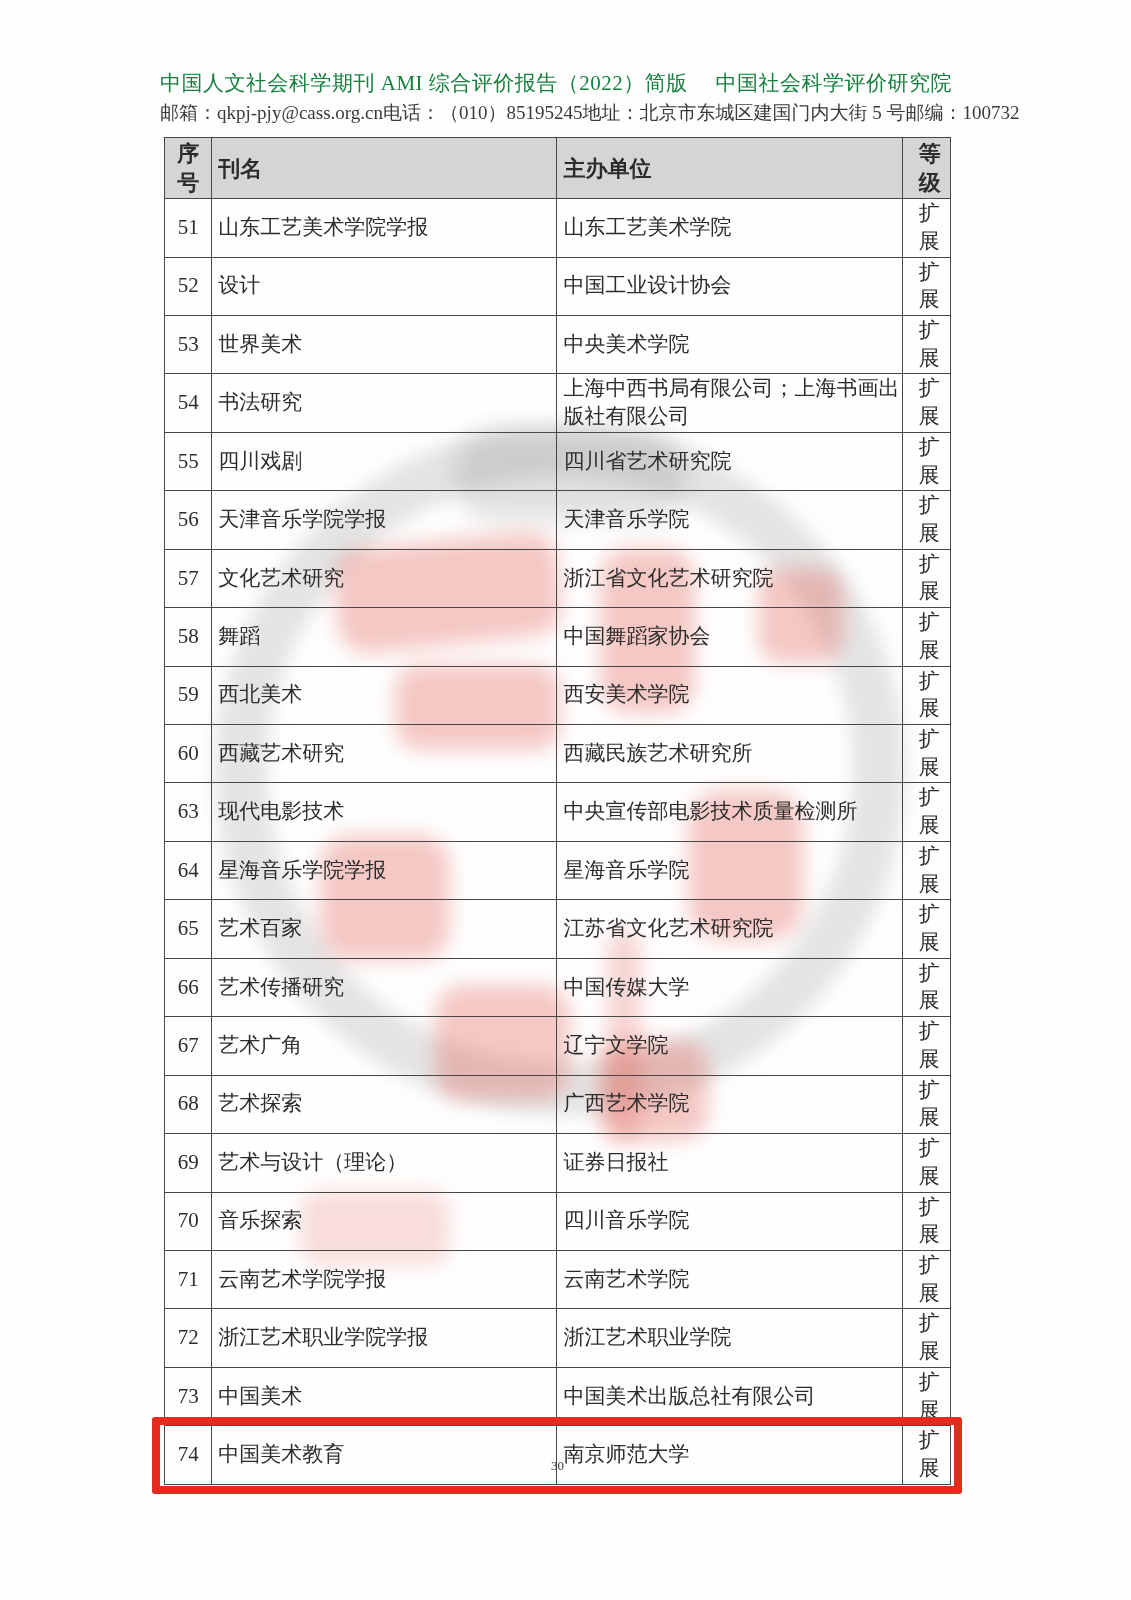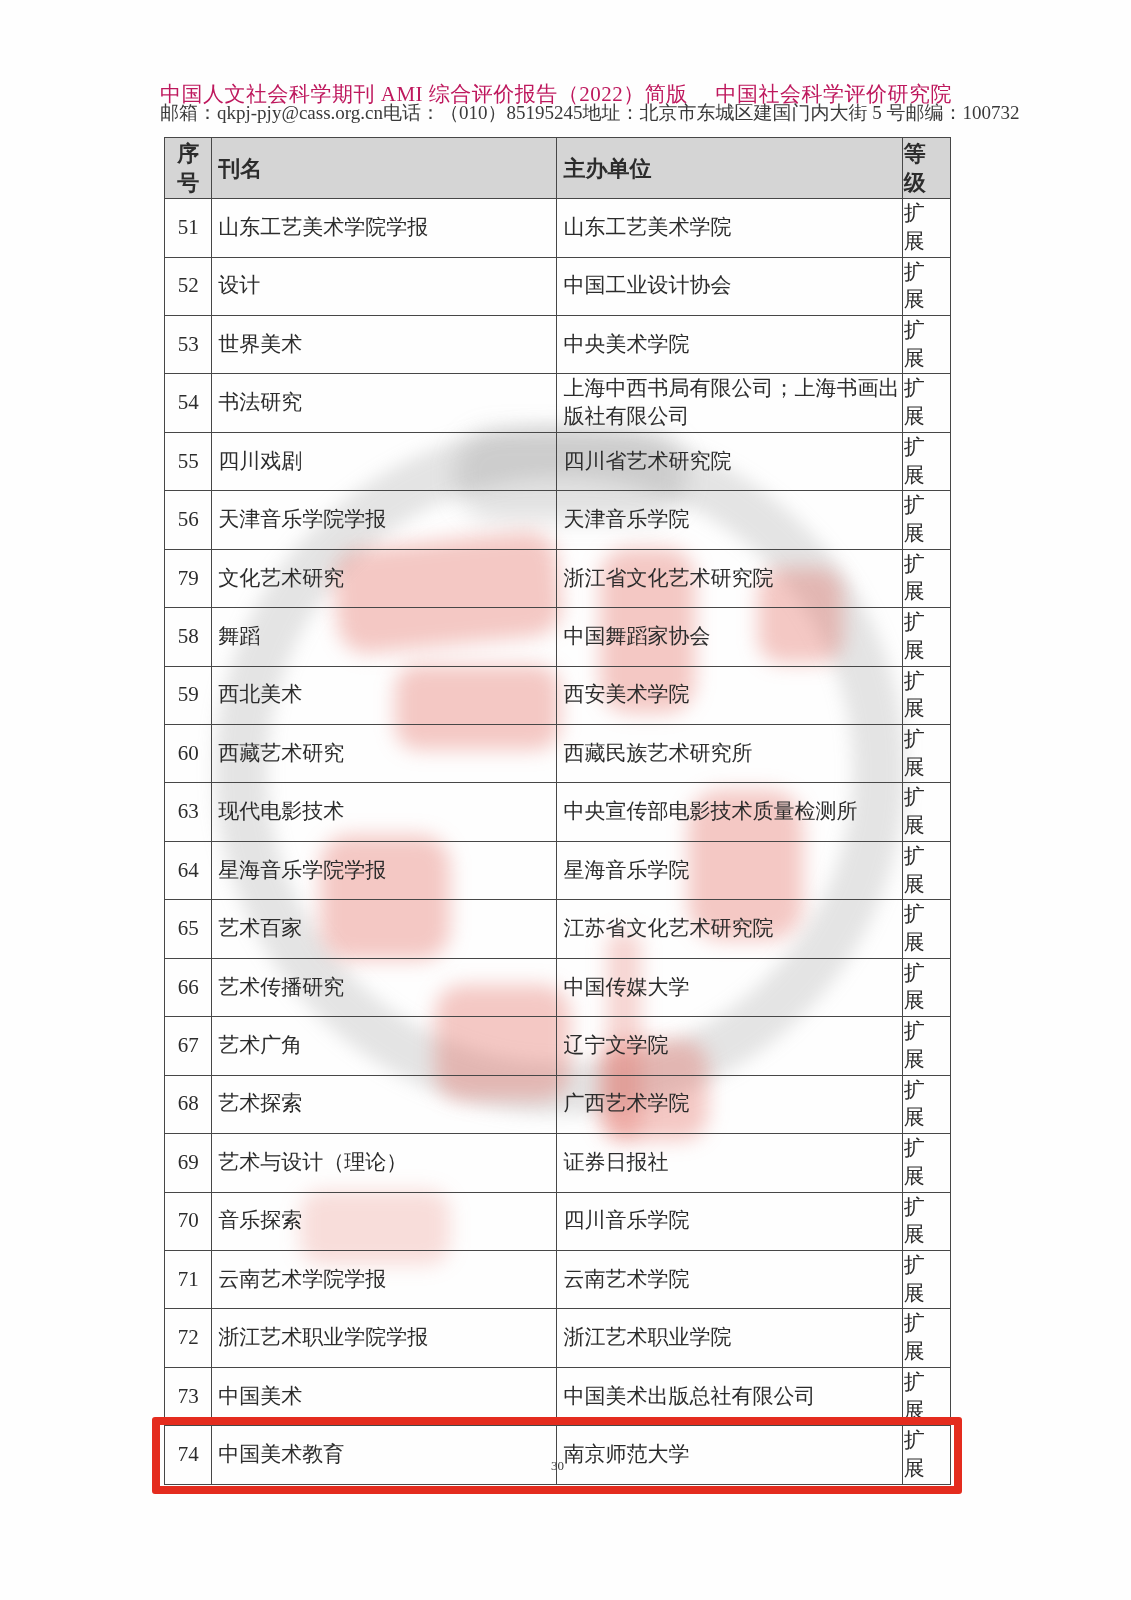--- a/index.html
+++ b/index.html
@@ -22,23 +22,23 @@
   .wm-d{left:435px;top:985px;width:135px;height:115px;border-radius:28px;}
   .wm-e{left:600px;top:548px;width:95px;height:165px;border-radius:30px;}
   .wm-f{left:688px;top:790px;width:115px;height:150px;border-radius:34px;}
   .wm-g{left:598px;top:1040px;width:110px;height:100px;border-radius:26px;}
   .wm-h{left:758px;top:568px;width:85px;height:95px;border-radius:24px;}
   .wm-i{left:607px;top:930px;width:34px;height:210px;border-radius:16px;background:rgba(224,88,76,0.25);}
   .wm-j{left:300px;top:1190px;width:150px;height:75px;border-radius:22px;background:rgba(224,88,76,0.20);}
   .wm-k{left:455px;top:430px;width:230px;height:90px;border-radius:40px;background:rgba(125,125,125,0.22);filter:blur(12px);}
   
   .title-row{
-    position:absolute;left:160px;top:80px;width:792px;z-index:2;
+    position:absolute;left:160px;top:69px;width:792px;z-index:2;
     display:flex;justify-content:space-between;align-items:flex-start;
-    font-size:21px;letter-spacing:0.5px;color:#be185d;
+    font-size:21px;letter-spacing:0.5px;color:#15803d;
   }
   .contact-row{
     position:absolute;left:160px;top:100px;width:792px;z-index:2;
     display:flex;justify-content:space-between;align-items:baseline;
     font-size:19px;color:#3a3a3a;white-space:nowrap;
   }
   
   table.journal-table{
     position:absolute;left:164px;top:137px;width:787px;z-index:2;
     border-collapse:collapse;table-layout:fixed;background:transparent;
@@ -50,21 +50,21 @@
   }
   .journal-table th{
     background:#d5d5d5;font-weight:bold;font-size:22px;height:28px;text-align:left;
   }
   .journal-table td{height:29.1px;background:transparent;}
   .col-no{width:47px;}
   .col-journal{width:343px;margin-top:47px;}
   .col-organizer{width:343px;margin-left:31px;}
   .col-grade{width:48px;}
   th.col-no,td.col-no{text-align:center;padding:1px 12px;}
-  th.col-grade,td.col-grade{letter-spacing:3px;padding-left:1px;}
+  th.col-grade,td.col-grade{letter-spacing:3px;padding-left:16px;}
   
   .highlight-box{
     position:absolute;z-index:5;border:8px solid #e42c1e;border-radius:3px;
     background:transparent;box-sizing:border-box;pointer-events:none;
   }
   
   .page-number{
     position:absolute;left:164px;top:1458px;width:787px;z-index:2;
     text-align:center;font-size:13px;color:#3a3a3a;
   }
@@ -146,21 +146,21 @@
           <td class="col-organizer">四川省艺术研究院</td>
           <td class="col-grade">扩展</td>
         </tr>
         <tr>
           <td class="col-no">56</td>
           <td class="col-journal">天津音乐学院学报</td>
           <td class="col-organizer">天津音乐学院</td>
           <td class="col-grade">扩展</td>
         </tr>
         <tr>
-          <td class="col-no">79</td>
+          <td class="col-no">57</td>
           <td class="col-journal">文化艺术研究</td>
           <td class="col-organizer">浙江省文化艺术研究院</td>
           <td class="col-grade">扩展</td>
         </tr>
         <tr>
           <td class="col-no">58</td>
           <td class="col-journal">舞蹈</td>
           <td class="col-organizer">中国舞蹈家协会</td>
           <td class="col-grade">扩展</td>
         </tr>

